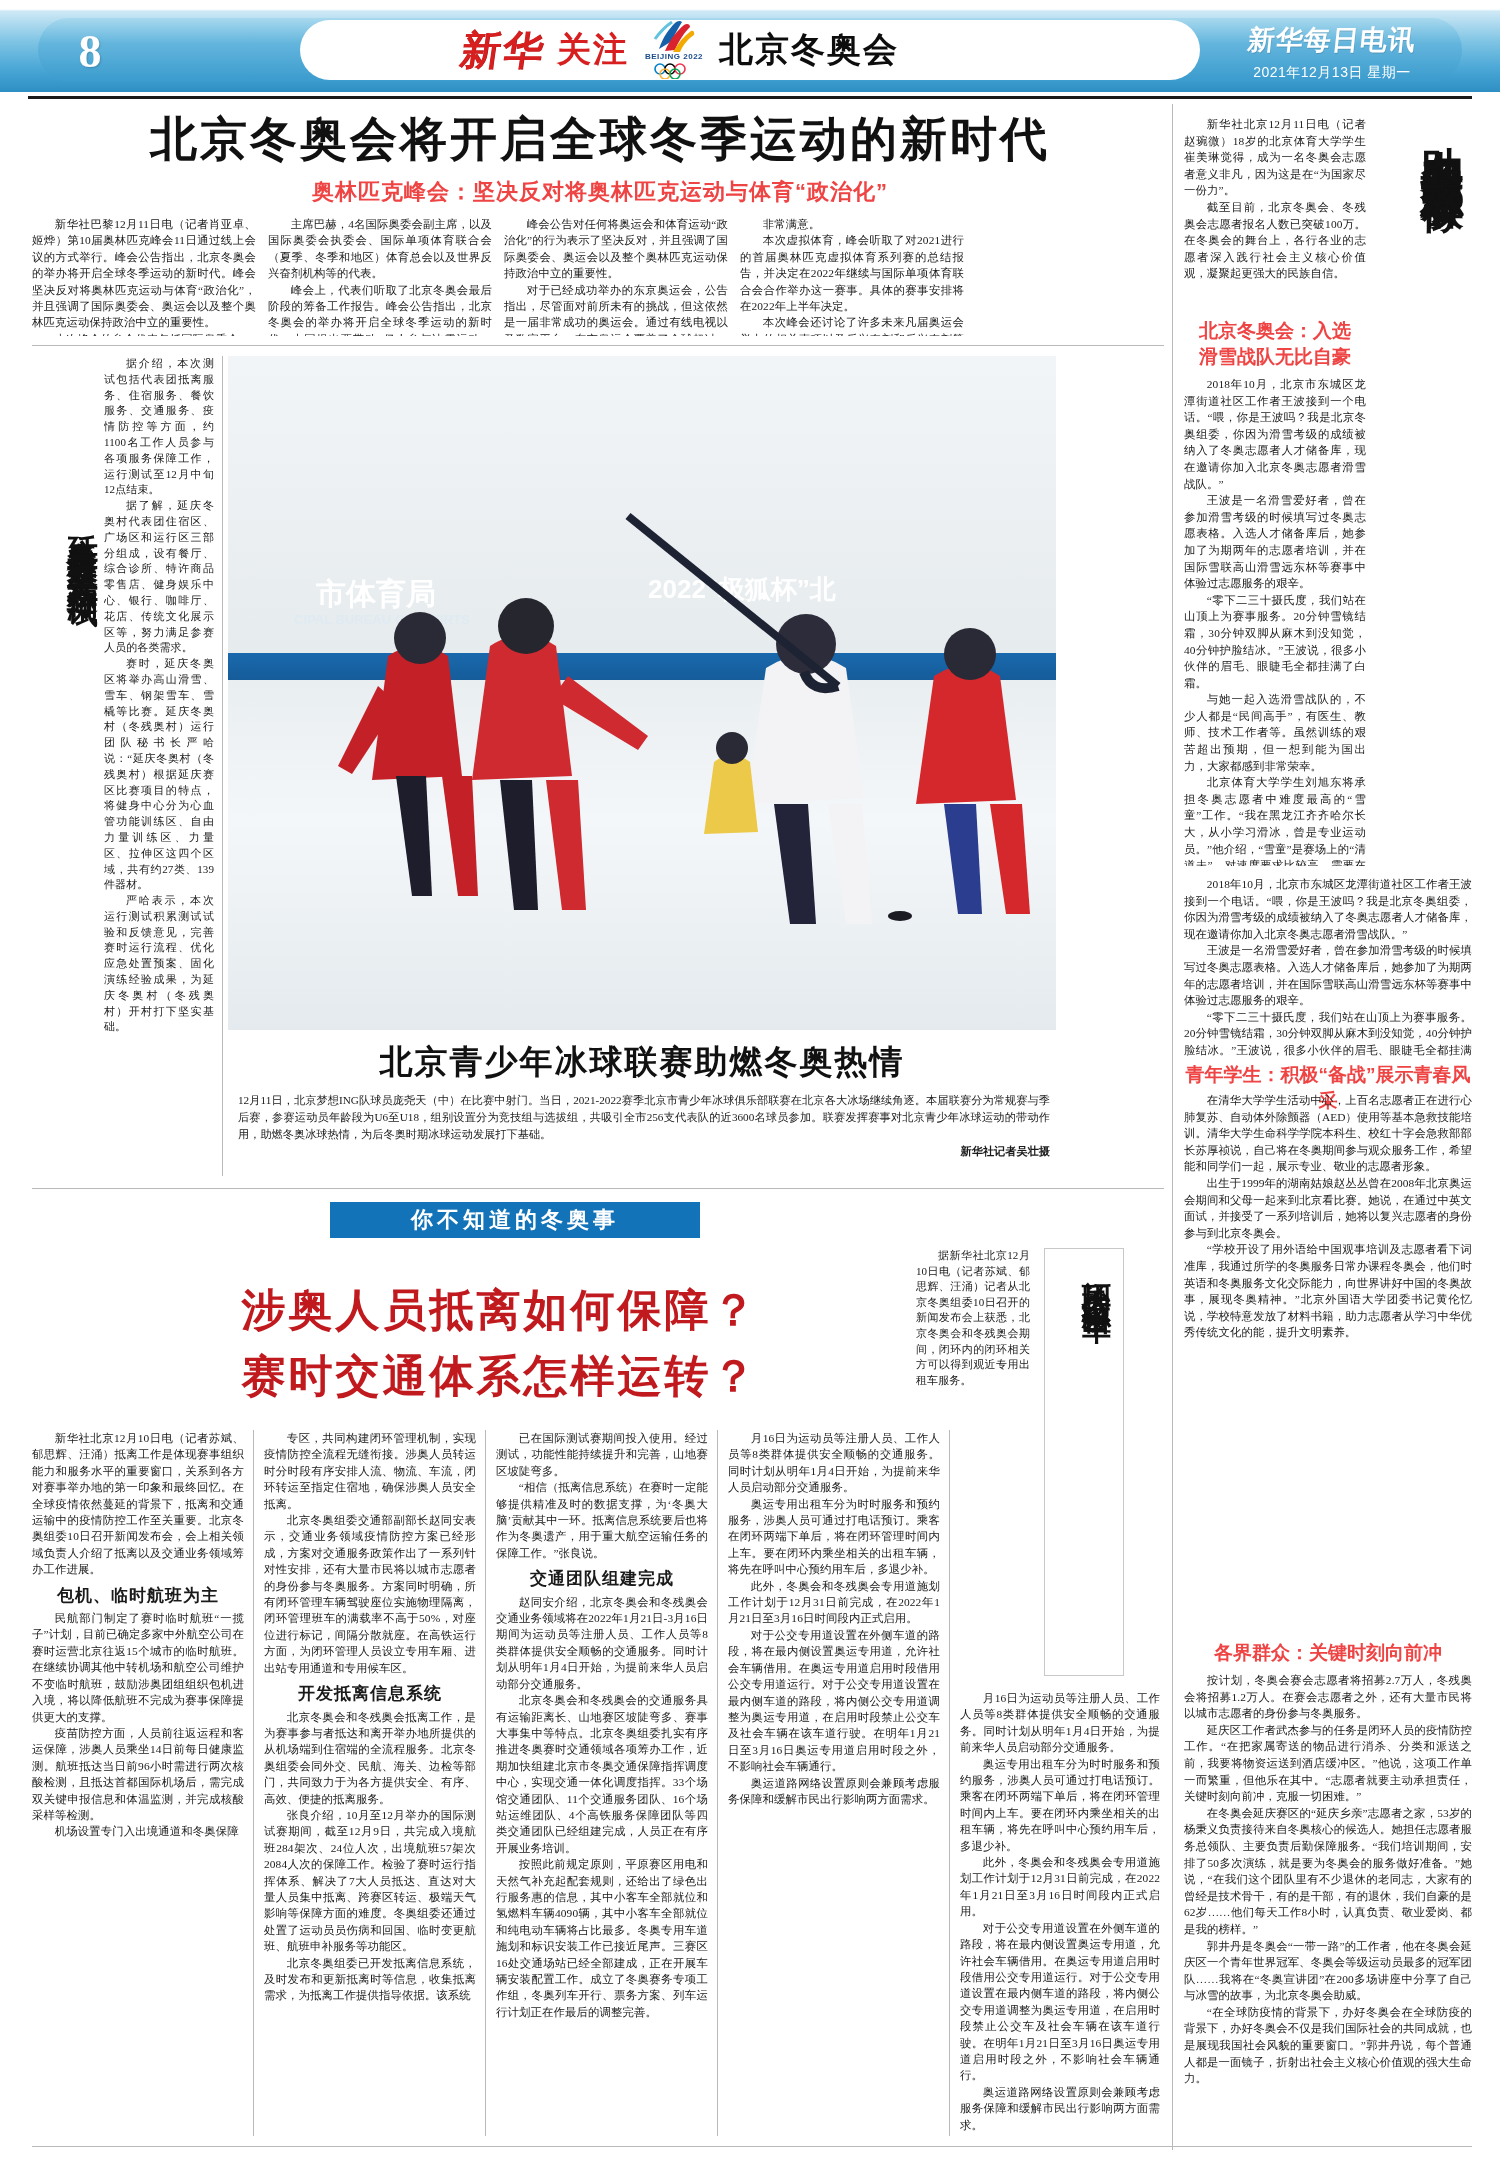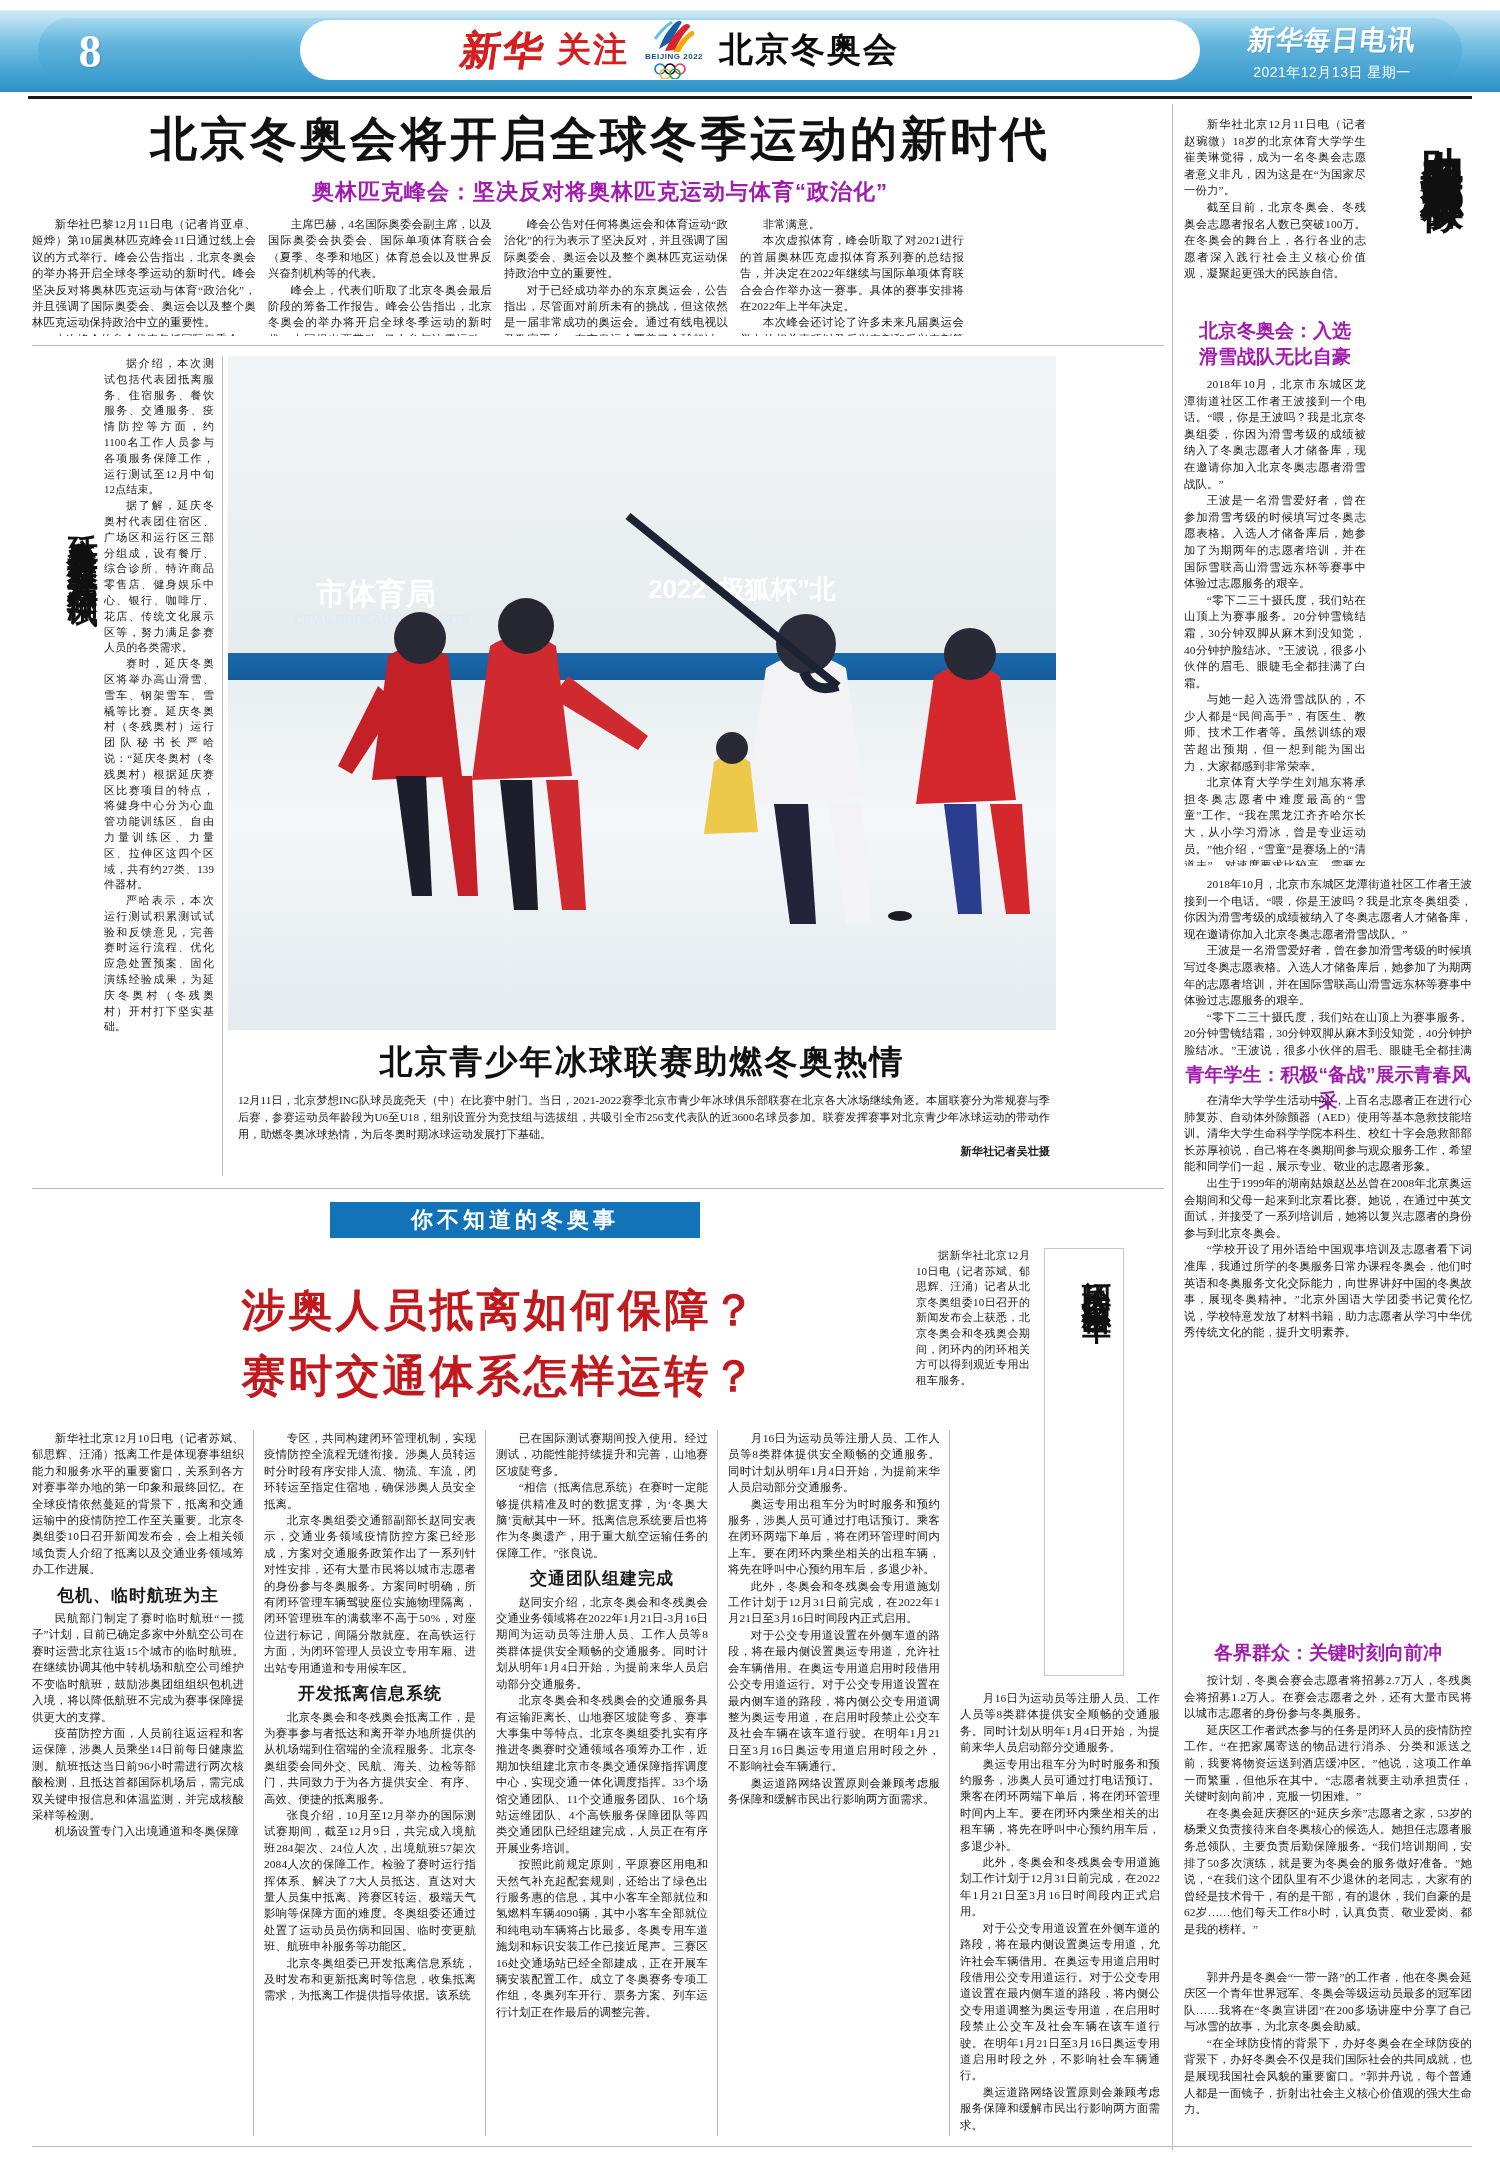--- a/index.html
+++ b/index.html
@@ -89,21 +89,21 @@
     font-weight:bold;
     color:#111;
     text-align:center;
     letter-spacing:3px;
   }
   .h-sub {
     position:absolute;
     font-family:"Liberation Sans", sans-serif;
     font-weight:bold;
     text-align:center;
-    color:#a21caf;
+    color:#ef4444;
   }
   .sec-head {
     font-family:"Liberation Sans", sans-serif;
     font-weight:bold;
     font-size:17px;
     text-align:center;
     margin:10px 0 6px 0;
     text-indent:0;
     letter-spacing:1px;
   }
@@ -411,18 +411,18 @@
       <span style="display: block; text-indent: 2em;">“学校开设了用外语给中国观事培训及志愿者看下词准库，我通过所学的冬奥服务日常办课程冬奥会，他们时英语和冬奥服务文化交际能力，向世界讲好中国的冬奥故事，展现冬奥精神。”北京外国语大学团委书记黄伦忆说，学校特意发放了材料书籍，助力志愿者从学习中华优秀传统文化的能，提升文明素养。</span>
     </p>
 </div>
 
 <div class="h-sub" style="left:1184px; top:1640px; width:288px; font-size:19px; line-height:26px;">各界群众：关键时刻向前冲</div>
 <div class="col-txt" style="left:1184px; top:1672px; width:288px; height:470px; font-size:11.4px; line-height:16.6px;">
   <p>
       <span style="display: block; text-indent: 2em;">按计划，冬奥会赛会志愿者将招募2.7万人，冬残奥会将招募1.2万人。在赛会志愿者之外，还有大量市民将以城市志愿者的身份参与冬奥服务。</span>
       <span style="display: block; text-indent: 2em;">延庆区工作者武杰参与的任务是闭环人员的疫情防控工作。“在把家属寄送的物品进行消杀、分类和派送之前，我要将物资运送到酒店缓冲区。”他说，这项工作单一而繁重，但他乐在其中。“志愿者就要主动承担责任，关键时刻向前冲，克服一切困难。”</span>
       <span style="display: block; text-indent: 2em;">在冬奥会延庆赛区的“延庆乡亲”志愿者之家，53岁的杨秉义负责接待来自冬奥核心的候选人。她担任志愿者服务总领队、主要负责后勤保障服务。“我们培训期间，安排了50多次演练，就是要为冬奥会的服务做好准备。”她说，“在我们这个团队里有不少退休的老同志，大家有的曾经是技术骨干，有的是干部，有的退休，我们自豪的是62岁……他们每天工作8小时，认真负责、敬业爱岗、都是我的榜样。”</span>
-      <span style="display: block; text-indent: 2em; margin-top: 31px;">郭井丹是冬奥会“一带一路”的工作者，他在冬奥会延庆区一个青年世界冠军、冬奥会等级运动员最多的冠军团队……我将在“冬奥宣讲团”在200多场讲座中分享了自己与冰雪的故事，为北京冬奥会助威。</span>
+      <span style="display: block; text-indent: 2em;">郭井丹是冬奥会“一带一路”的工作者，他在冬奥会延庆区一个青年世界冠军、冬奥会等级运动员最多的冠军团队……我将在“冬奥宣讲团”在200多场讲座中分享了自己与冰雪的故事，为北京冬奥会助威。</span>
       <span style="display: block; text-indent: 2em;">“在全球防疫情的背景下，办好冬奥会在全球防疫的背景下，办好冬奥会不仅是我们国际社会的共同成就，也是展现我国社会风貌的重要窗口。”郭井丹说，每个普通人都是一面镜子，折射出社会主义核心价值观的强大生命力。</span>
     </p>
 </div>
 
 <div class="hrule" style="left:32px; top:2146px; width:1440px;"></div>
 
 </body></html>

